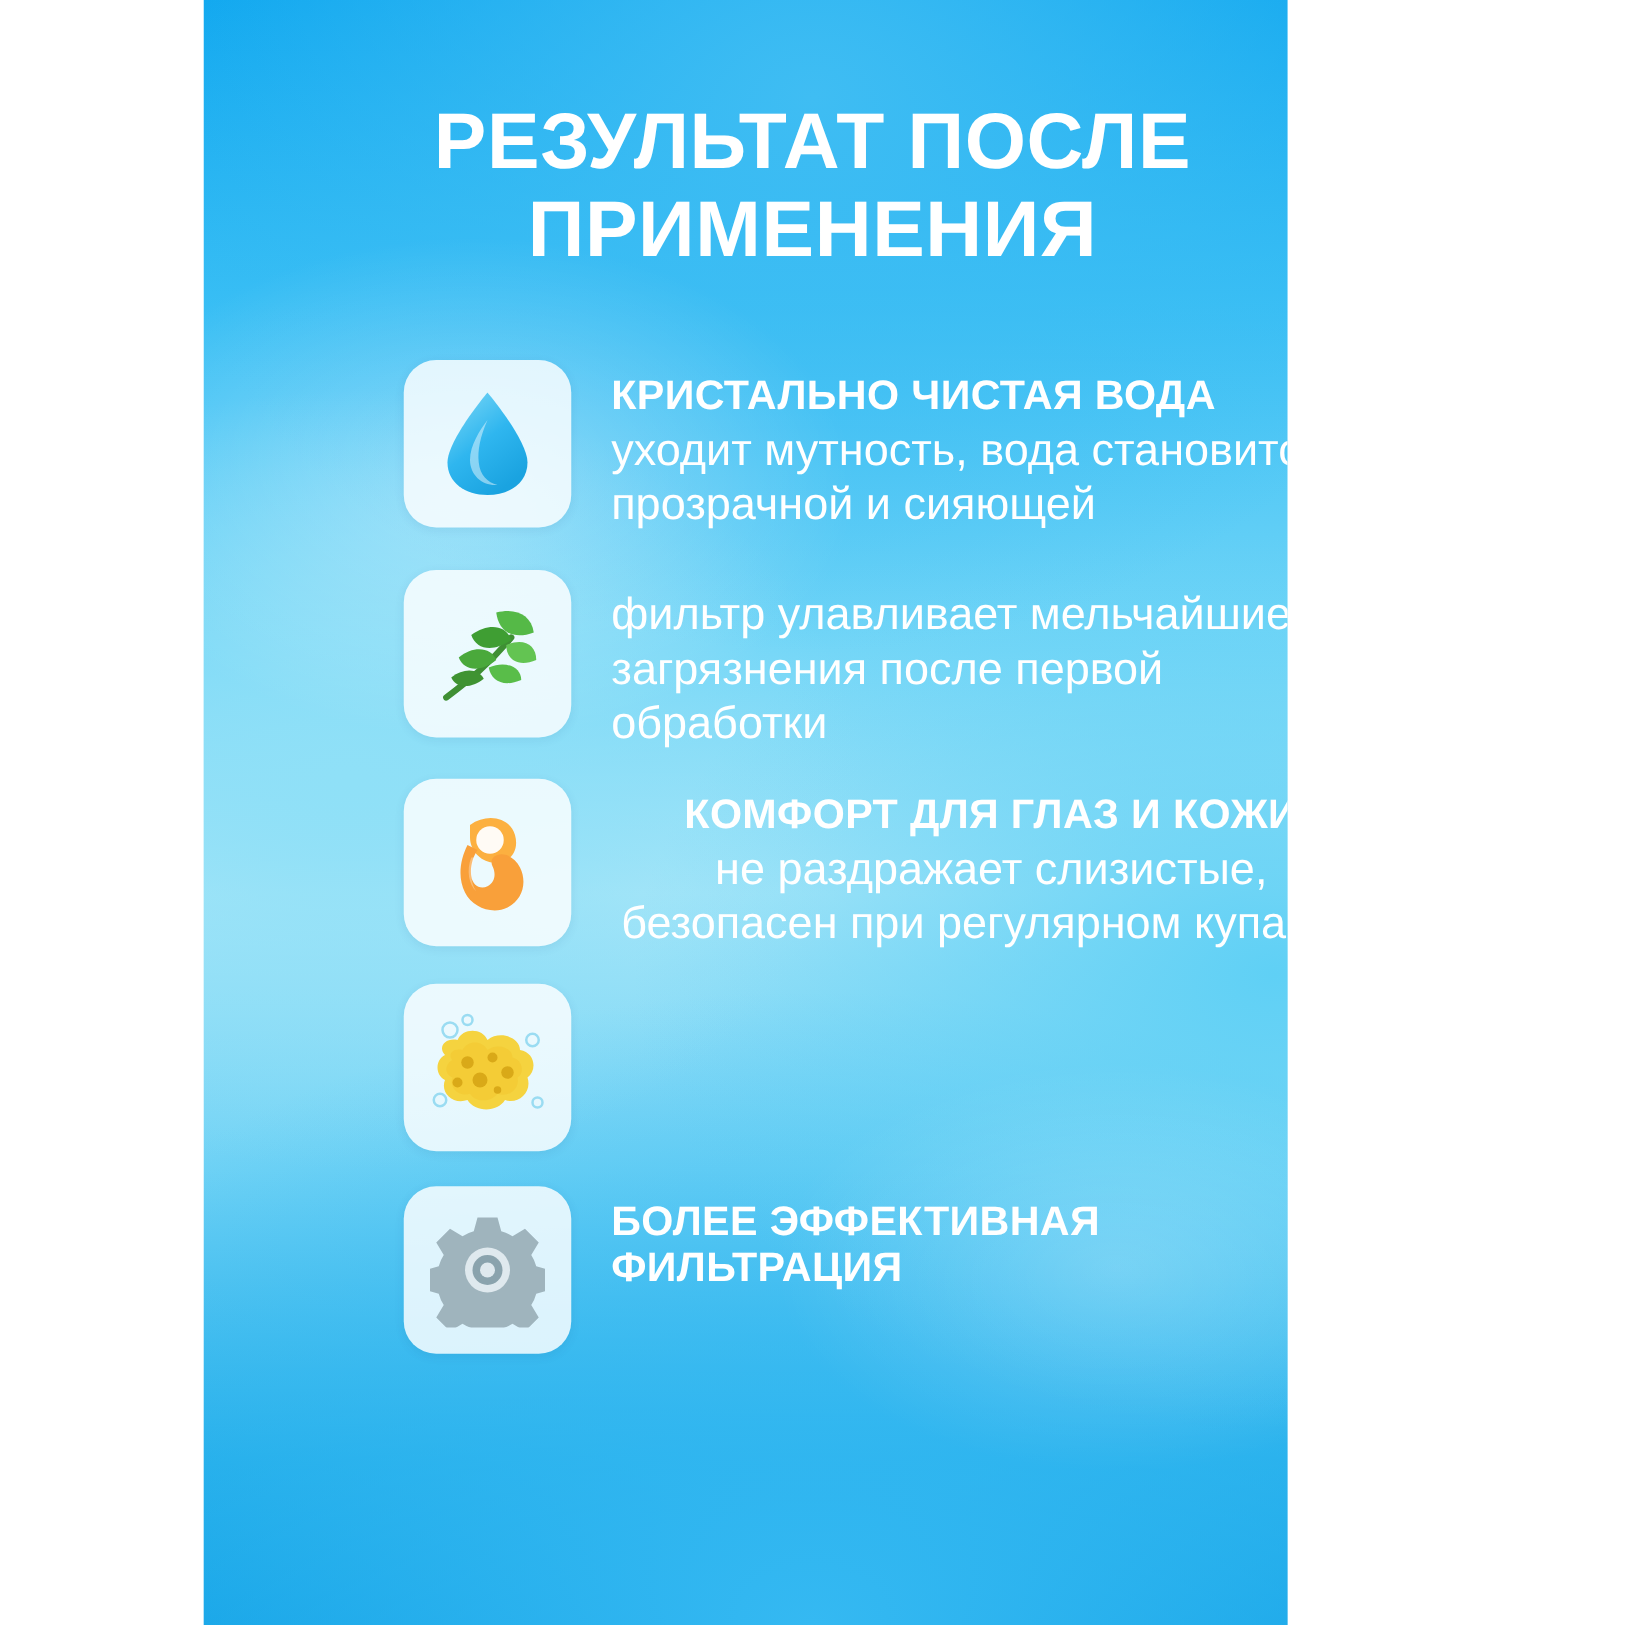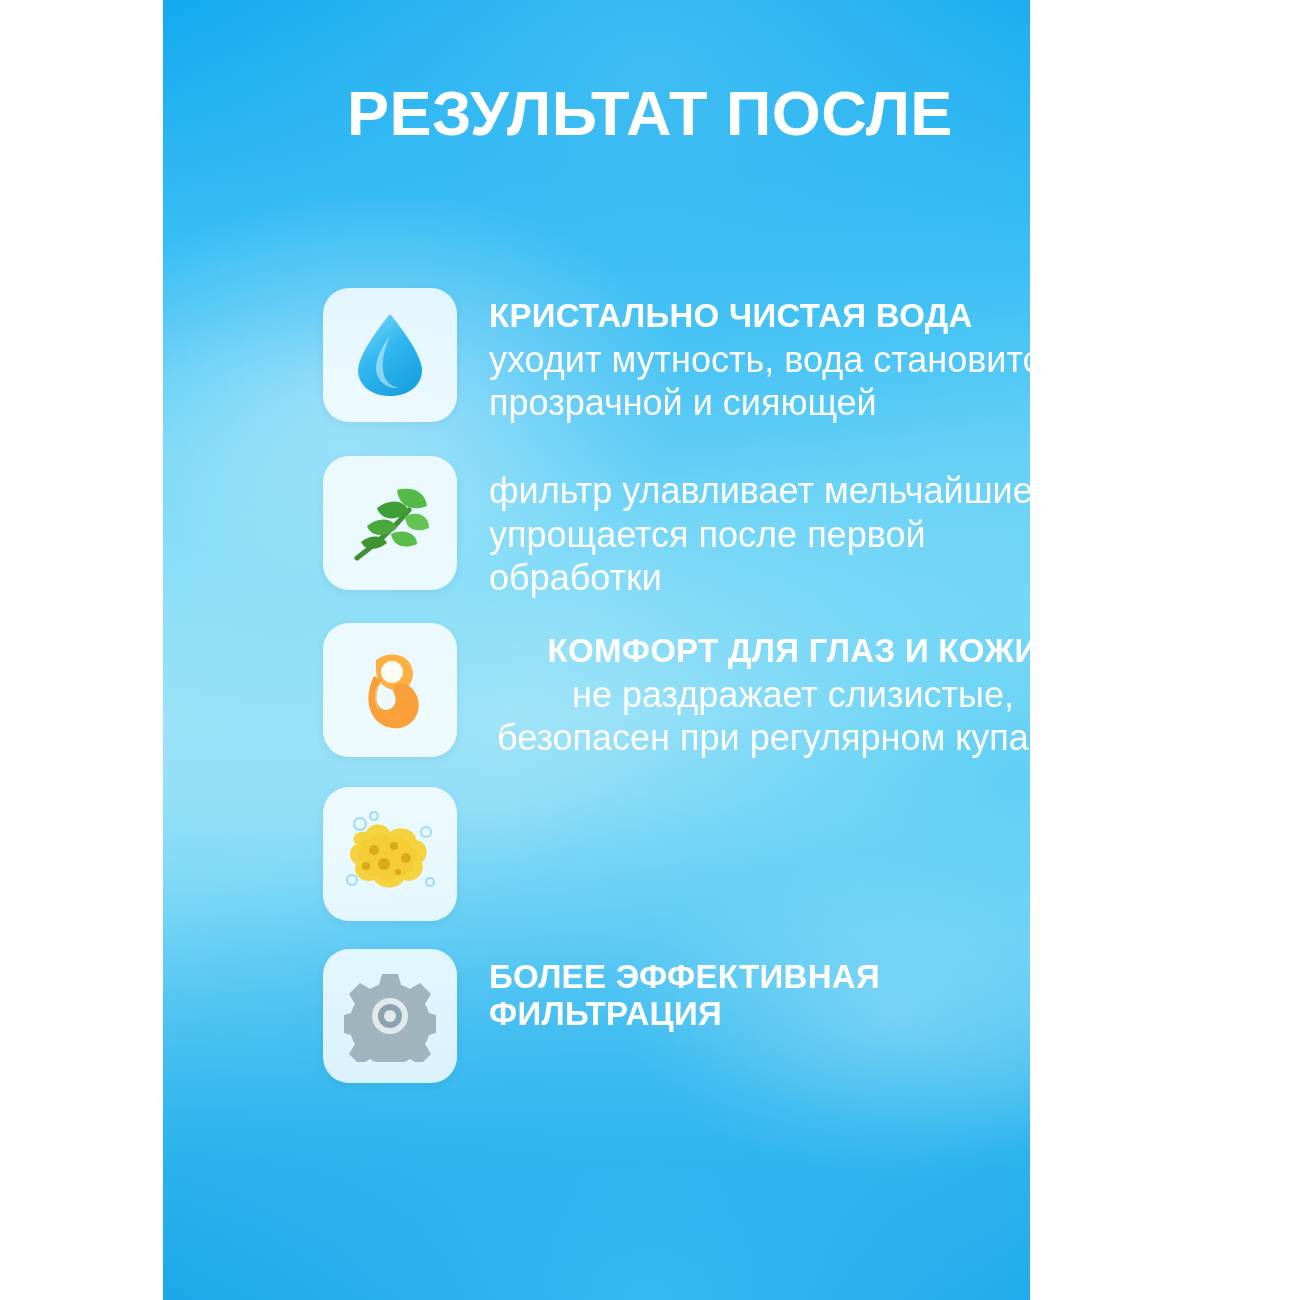--- a/index.html
+++ b/index.html
@@ -107,20 +107,21 @@
   .item.r5 { margin-bottom: 12px; }
 </style>
 </head>
 <body>
 
 <div class="canvas">
   <div class="poster">
 
     <div class="headline">
       <span>РЕЗУЛЬТАТ ПОСЛЕ</span>
+      <span class="l2">ПРИМЕНЕНИЯ</span>
     </div>
 
     <div class="items">
 
       <div class="item r1">
         <div class="icon-box">
           <span>
             <svg width="72" height="86" viewBox="0 0 72 86">
               <defs>
                 <linearGradient id="dropg" x1="0" y1="0" x2="0.6" y2="1">
@@ -148,21 +149,21 @@
               <path d="M50 10 C66 6 78 12 80 26 C64 32 52 26 50 10 Z" fill="#55b947"></path>
               <path d="M30 28 C44 18 58 20 62 32 C48 42 34 40 30 28 Z" fill="#3f9e33"></path>
               <path d="M58 36 C72 30 82 36 82 48 C68 54 58 48 58 36 Z" fill="#63c452"></path>
               <path d="M20 46 C32 36 46 38 50 48 C38 58 24 57 20 46 Z" fill="#4aa93b"></path>
               <path d="M44 54 C58 48 70 54 70 64 C56 70 46 65 44 54 Z" fill="#59bd49"></path>
               <path d="M14 62 C24 54 36 55 40 63 C30 71 18 71 14 62 Z" fill="#3f9332"></path>
             </svg>
           </span>
         </div>
         <div class="item-text">
-          <div class="item-desc">фильтр улавливает мельчайшие упрощается после первой обработки</div>
+          <div class="item-desc">фильтр улавливает мельчайшие загрязнения после первой обработки</div>
         </div>
       </div>
 
       <div class="item r3">
         <div class="icon-box">
           <span>
             <svg width="80" height="88" viewBox="0 0 80 88">
               <path d="M26 14 C40 4 58 8 62 22 C66 36 56 46 44 44 C34 43 26 34 26 24 Z" fill="#fcb040"></path>
               <circle cx="42" cy="26" r="11" fill="#ffffff" opacity="0.95"></circle>
               <path d="M24 30 C18 42 16 56 22 68 C28 80 44 86 56 80 C68 74 72 60 66 48 C62 40 54 36 48 38 C44 39 42 43 44 47 C47 53 46 60 40 63 C34 66 28 62 27 55 C26 48 28 40 32 34 Z" fill="#f9a03a"></path>

